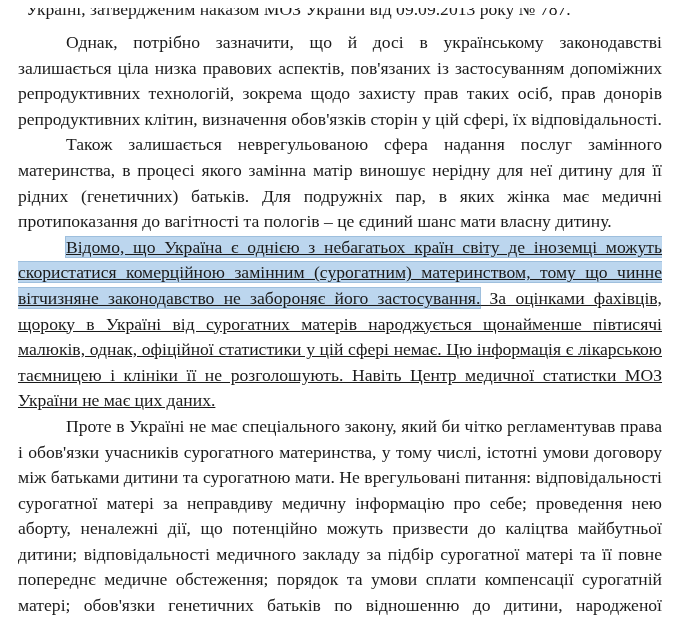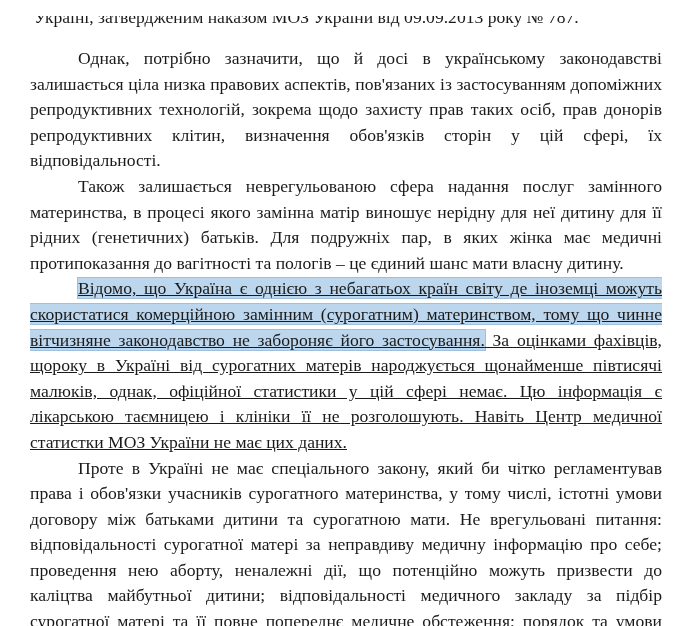--- a/index.html
+++ b/index.html
@@ -18,30 +18,30 @@
     position: relative;
     width: 676px;
     height: 626px;
     box-sizing: border-box;
     padding: 0 14px 0 18px;
   }
   .doc-body {
     padding-top: 0;
   }
   p.para {
-    margin: 0 0 0 12px;
+    margin: 0 0 0 0;
     text-align: justify;
     text-justify: inter-word;
     font-size: 17.6px;
     line-height: 25.6px;
     text-indent: 48px;
     hyphens: none;
   }
   .clipped-top {
-    margin: 16px;
+    margin: 8px;
     font-size: 17.6px;
     line-height: 25.6px;
     height: 14px;
     overflow: hidden;
     position: relative;
     text-align: justify;
   }
   .clipped-top span {
     position: relative;
     top: -11px;

